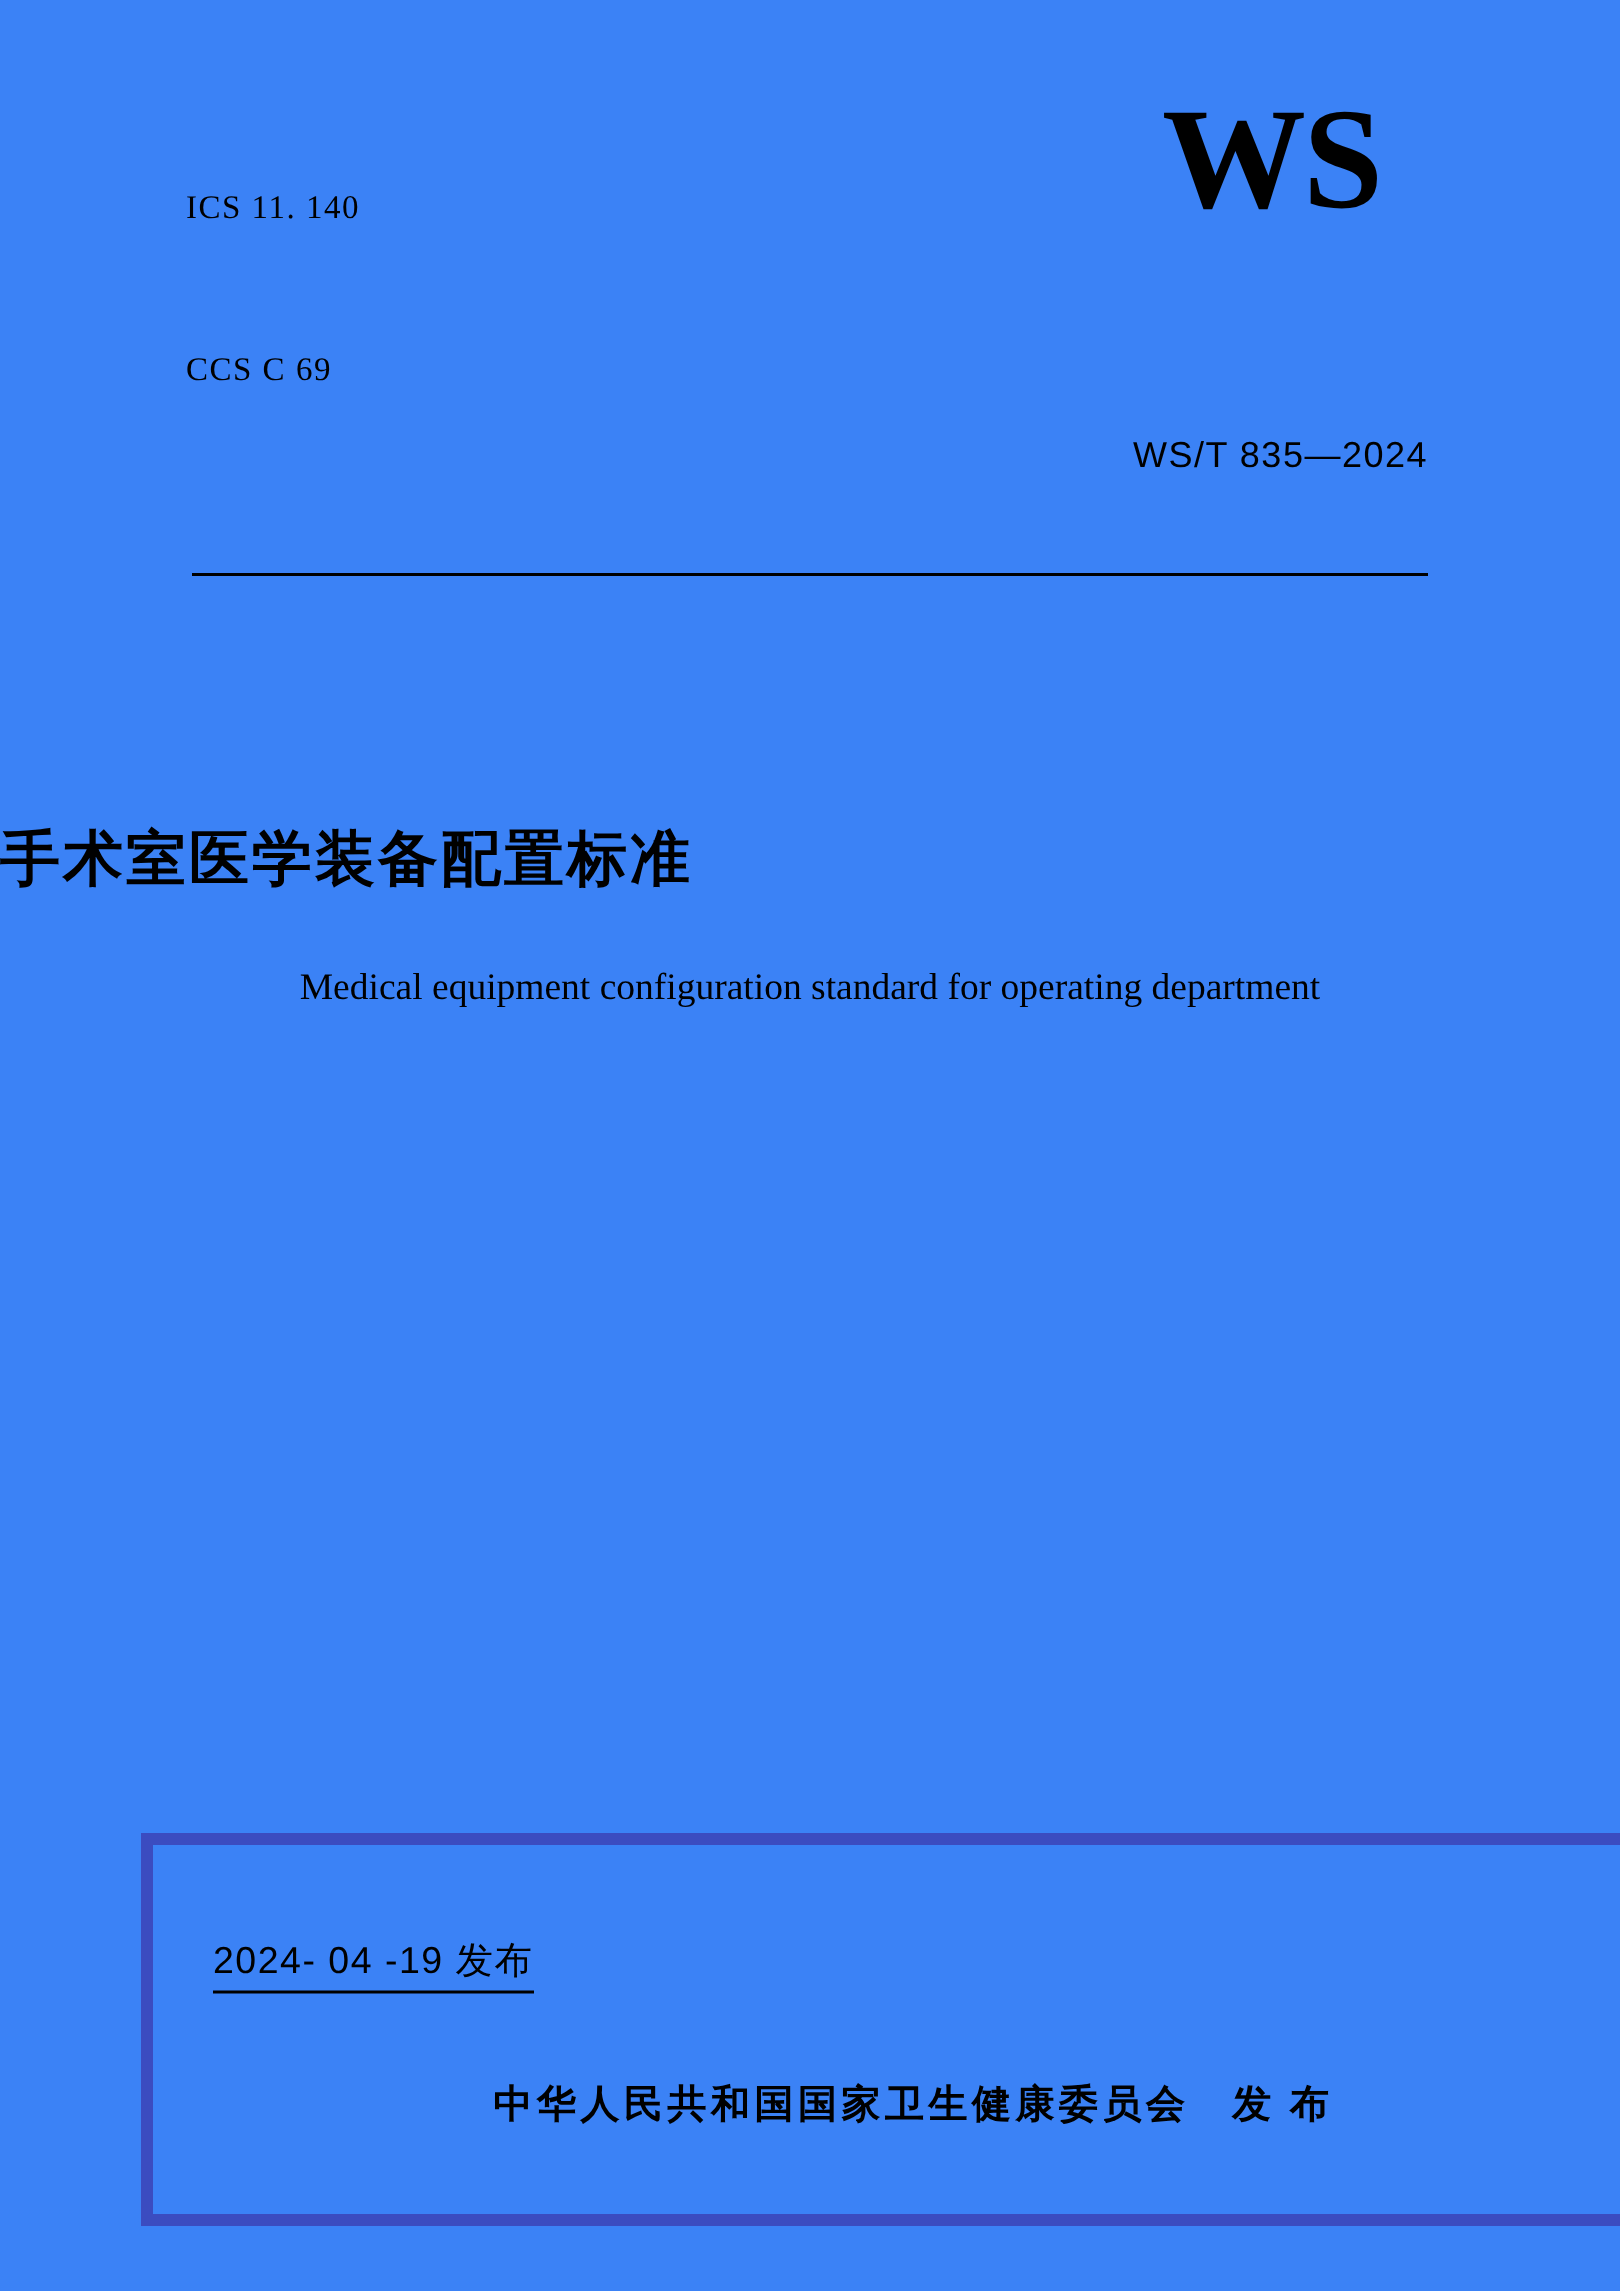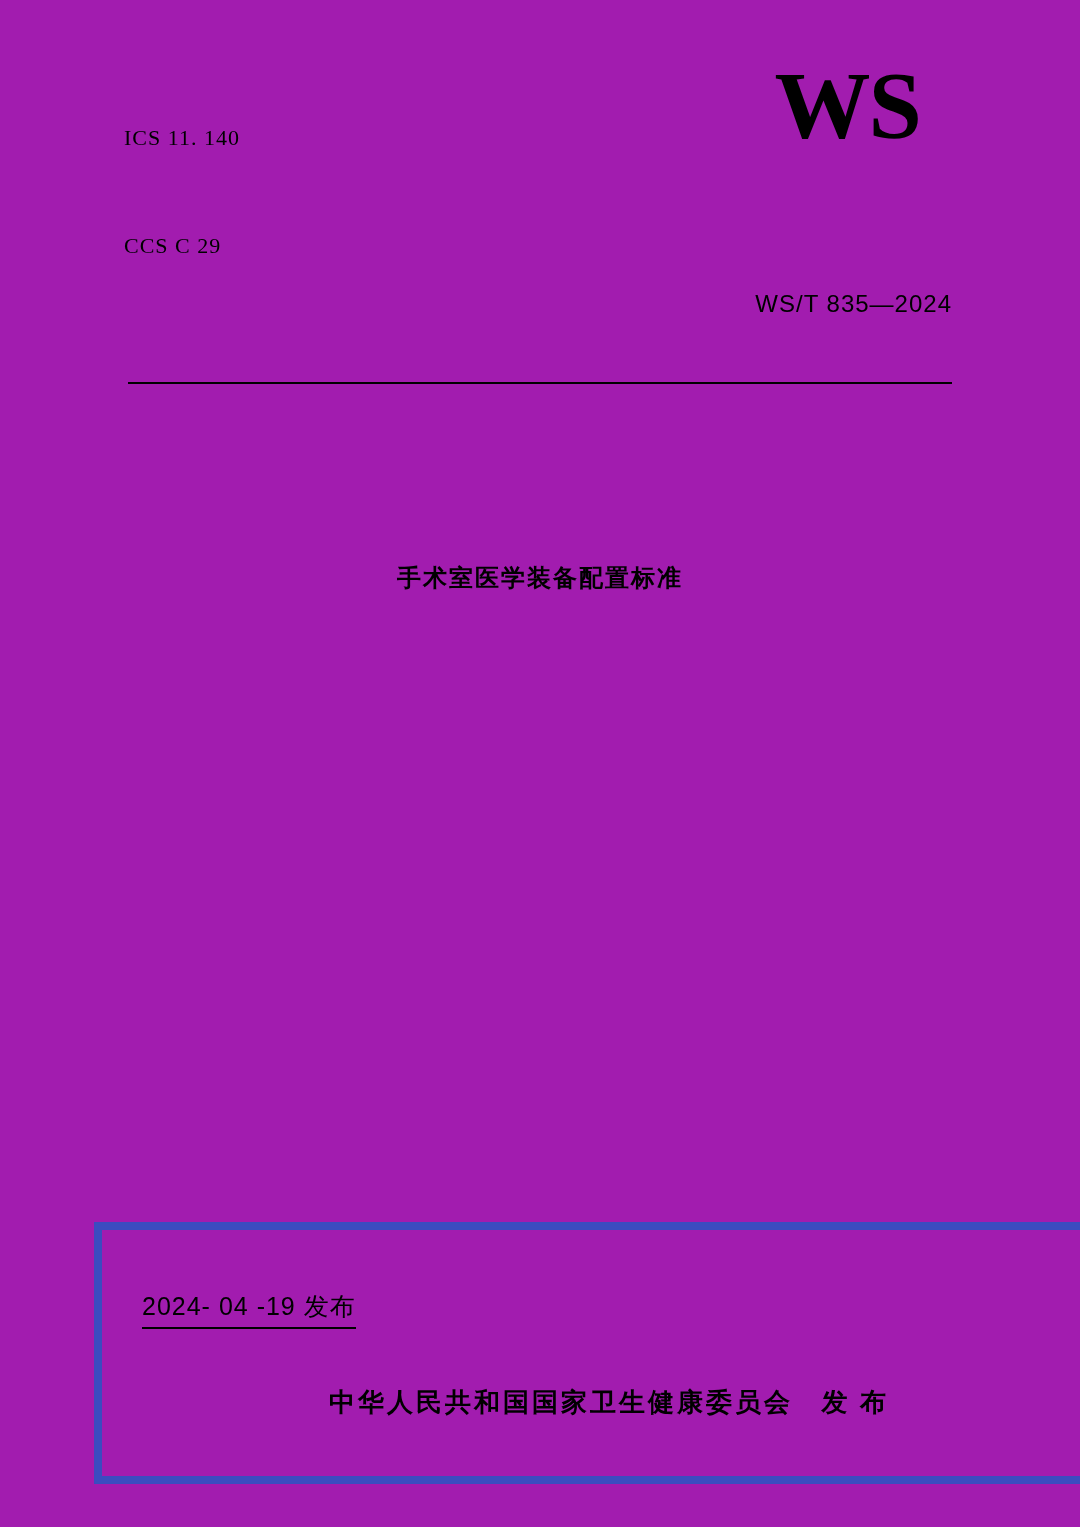--- a/index.html
+++ b/index.html
@@ -4,21 +4,21 @@
 <style>
   html, body {
     margin: 0;
     padding: 0;
     background: #ffffff;
   }
   .page {
     position: relative;
     width: 1080px;
     height: 1527px;
-    background: #a21caf;
+    background: #3b82f6;
     font-family: "Liberation Sans", sans-serif;
     color: #000000;
     overflow: hidden;
   }
 
   
   .codes {
     position: absolute;
     left: 124px;
     top: 48px;
@@ -74,26 +74,24 @@
     top: 382px;
     border-top: 2px solid #000;
   }
 
   
   .title-cn {
     position: absolute;
     left: 0;
     right: 0;
     top: 545px;
-    text-align: center;
     font-family: "Liberation Sans", sans-serif;
     font-weight: bold;
-    font-size: 24px;
+    font-size: 40px;
     letter-spacing: 2px;
-    margin-top: 17px;
   }
   .title-en {
     position: absolute;
     left: 0;
     right: 0;
     top: 645px;
     text-align: center;
     font-family: "Liberation Serif", serif;
     font-size: 25px;
     letter-spacing: 0px;
@@ -139,31 +137,32 @@
     white-space: pre;
   }
 </style>
 </head>
 <body>
 
 <div class="page">
 
   <div class="codes">
     <div>ICS 11. 140</div>
-    <div>CCS C 29</div>
+    <div>CCS C 69</div>
   </div>
 
   <div class="ws-logo">WS</div>
 
 
   <div class="std-no">WS/T 835—2024</div>
 
   <div class="rule"></div>
 
   <div class="title-cn">手术室医学装备配置标准</div>
+  <div class="title-en">Medical equipment configuration standard for operating department</div>
 
   <div class="footer-box" style="border-color: rgb(59, 76, 192);">
     <div class="dates">
       <span class="date-line">2024- 04 -19 发布</span>
     </div>
     <div class="issuer">中华人民共和国国家卫生健康委员会   发 布</div>
   </div>
 
 </div>
 

